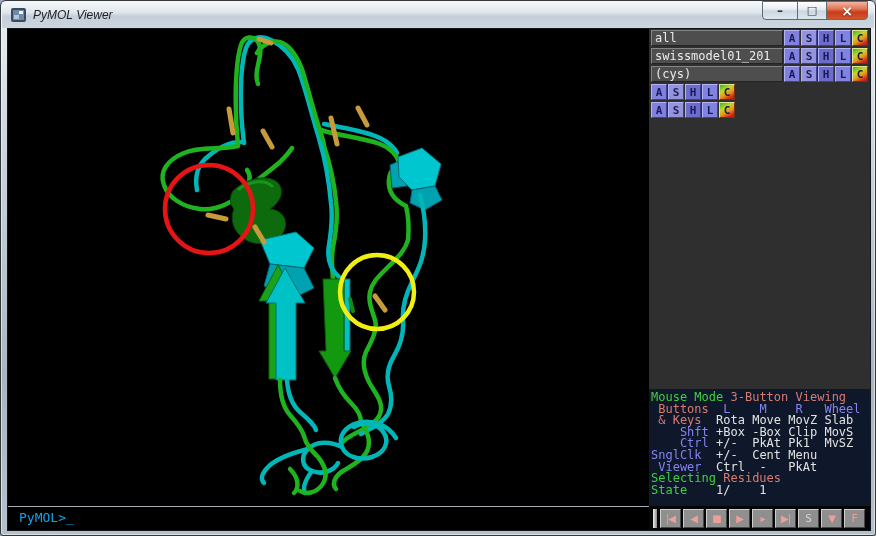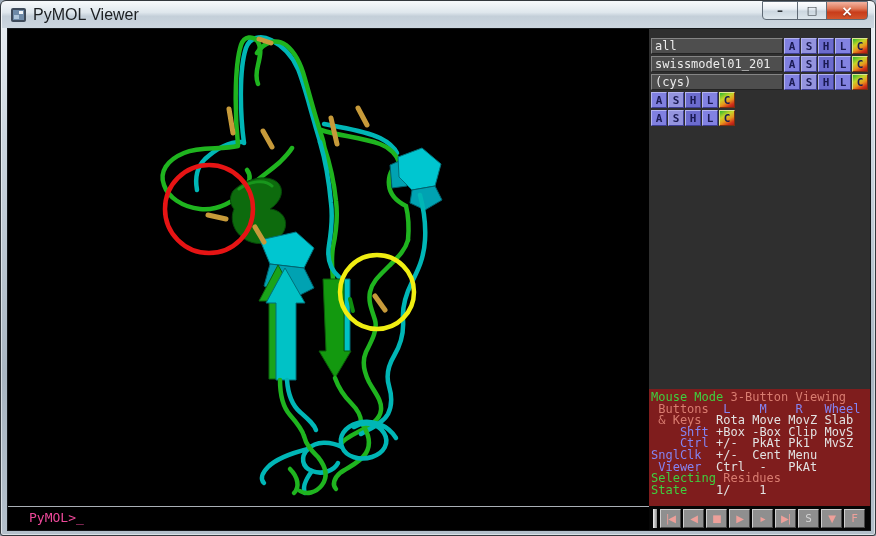--- a/index.html
+++ b/index.html
@@ -5,59 +5,59 @@
   html,body{margin:0;padding:0;background:#9aa7b4;width:876px;height:536px;overflow:hidden;
     font-family:"Liberation Sans",sans-serif;}
   .window{position:relative;width:876px;height:536px;box-sizing:border-box;
     border:1px solid #33383d;border-radius:6px 6px 3px 3px;overflow:hidden;
     background:linear-gradient(180deg,#edf2f6 0%,#cdd7e0 25%,#a9b6c2 70%,#b4c0cb 100%);
     box-shadow:inset 0 0 0 1px rgba(250,252,254,.55);}
   
   .titlebar{position:absolute;left:1px;top:1px;right:1px;height:26px;
     background:linear-gradient(180deg,#f5f8fa 0%,#dfe7ed 40%,#c4cfd9 55%,#ccd6df 100%);}
   .title-icon{position:absolute;left:9px;top:6px;width:15px;height:14px;}
-  .title-text{position:absolute;left:31px;top:0;line-height:26px;font-size:16px;color:#1b1e21;}
+  .title-text{position:absolute;left:31px;top:0;line-height:26px;font-size:12px;color:#1b1e21;font-style:italic;}
   .win-controls{position:absolute;top:-1px;right:6px;display:flex;}
   .wc{height:19px;box-sizing:border-box;border:1px solid #5f6a75;display:flex;align-items:center;
     justify-content:center;cursor:default;padding:0;font-family:"DejaVu Sans",sans-serif;}
   .wc + .wc{margin-left:-1px;}
   .wc-minimize{width:36px;border-radius:0 0 0 4px;
     background:linear-gradient(180deg,#ffffff 0%,#e8eef3 40%,#ccd7e0 55%,#dde6ec 100%);
     color:#2d3338;font-size:12px;font-weight:bold;}
   .wc-maximize{width:30px;
     background:linear-gradient(180deg,#ffffff 0%,#e8eef3 40%,#ccd7e0 55%,#dde6ec 100%);
     color:#2d3338;font-size:11px;}
   .wc-close{width:42px;border-radius:0 0 4px 0;
     background:linear-gradient(180deg,#f3b4a2 0%,#e07a5a 38%,#c83c1a 60%,#d2552c 100%);
     color:#fff;font-size:14px;font-weight:bold;text-shadow:0 1px 1px rgba(60,10,0,.6);}
   
   .client{position:absolute;left:7px;top:28px;width:862px;height:501px;background:#000;
     box-shadow:0 0 0 1px #14171a;}
   .viewport{position:absolute;left:0;top:0;width:641px;height:477px;background:#000;}
   
   .cmd-bar{position:absolute;left:0;top:477px;width:641px;height:24px;box-sizing:border-box;
-    background:#000;border-top:1px solid #a9afb5;color:#ec4899;
-    font:13px "DejaVu Sans Mono",monospace;line-height:22px;padding-left:21px;}
+    background:#000;border-top:1px solid #a9afb5;color:#0ea5e9;
+    font:13px "DejaVu Sans Mono",monospace;line-height:22px;padding-left:11px;}
   
   .sidepanel{position:absolute;left:641px;top:0;width:221px;height:477px;background:#2f2f2f;}
-  .obj-rows{position:absolute;top:1px;left:0;right:0;display:flex;flex-direction:column;gap:2px;padding:8px 2px;}
+  .obj-rows{position:absolute;top:1px;left:0;right:0;display:flex;flex-direction:column;gap:2px;padding:0 2px;}
   .obj-row{display:flex;gap:1px;height:16px;}
   .obj-name{flex:1;box-sizing:border-box;background:#4e4e4e;border:1px solid;
     border-color:#858585 #242424 #242424 #858585;color:#ececec;
     font:12px "DejaVu Sans Mono",monospace;line-height:14px;padding-left:3px;
     white-space:nowrap;overflow:hidden;}
   .obj-btn{width:16px;height:16px;box-sizing:border-box;border:1px solid;
     border-color:#b4b4f0 #3f3f96 #3f3f96 #b4b4f0;color:#1a1a52;
     font:bold 11px "DejaVu Sans Mono",monospace;display:flex;align-items:center;
     justify-content:center;padding:0;}
   .b-A{background:#8080e0}.b-S{background:#9494de}.b-H{background:#6c6cce}.b-L{background:#8282e2}
   .b-C{background:linear-gradient(150deg,#2eb82e 0%,#c8d428 35%,#e8961e 60%,#d23418 82%,#a81818 100%);
     border-color:#dce890 #7a3010 #7a3010 #dce890;}
   
-  .mouse-panel{position:absolute;left:0;top:360px;width:221px;height:117px;background:#7f1d1d;
+  .mouse-panel{position:absolute;left:0;top:360px;width:221px;height:117px;background:#0f172a;
     box-sizing:border-box;padding:1px 0 0 2px;overflow:hidden;}
   .m-line{height:11.6px;line-height:11.4px;font:12px "DejaVu Sans Mono",monospace;white-space:pre;}
   .c-green{color:var(--ui-green)}.c-salmon{color:var(--ui-salmon)}
   .c-blue{color:var(--ui-blue)}.c-white{color:var(--ui-white)}
   
   .vcr-bar{position:absolute;left:641px;top:477px;width:221px;height:24px;background:#060606;
     display:flex;align-items:center;box-sizing:border-box;padding-left:4px;gap:2px;}
   .vcr-grip{width:4px;height:19px;background:linear-gradient(90deg,#f2f2f2,#8a8a8a);margin-right:1px;}
   .vcr-btn{width:21px;height:19px;box-sizing:border-box;background:#8f8f8f;border:1px solid;
     border-color:#cfcfcf #474747 #474747 #cfcfcf;color:#eda09a;display:flex;align-items:center;

